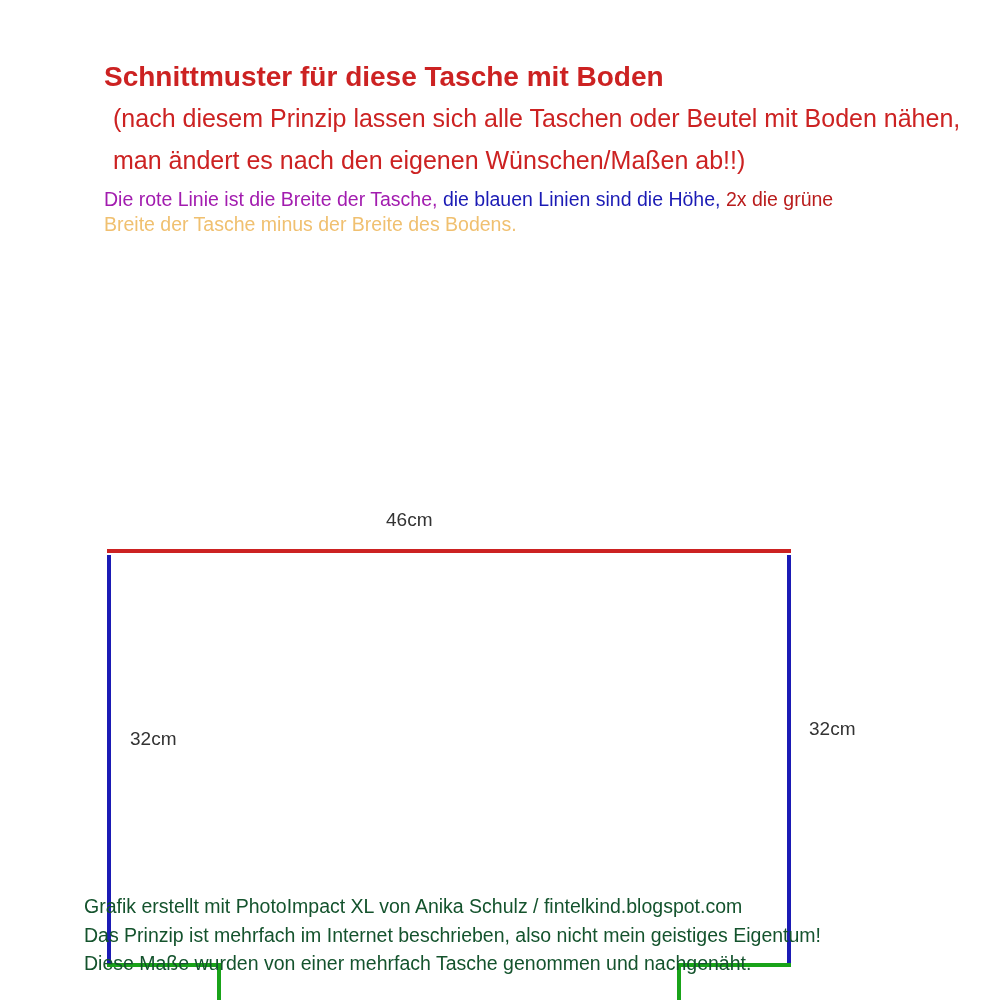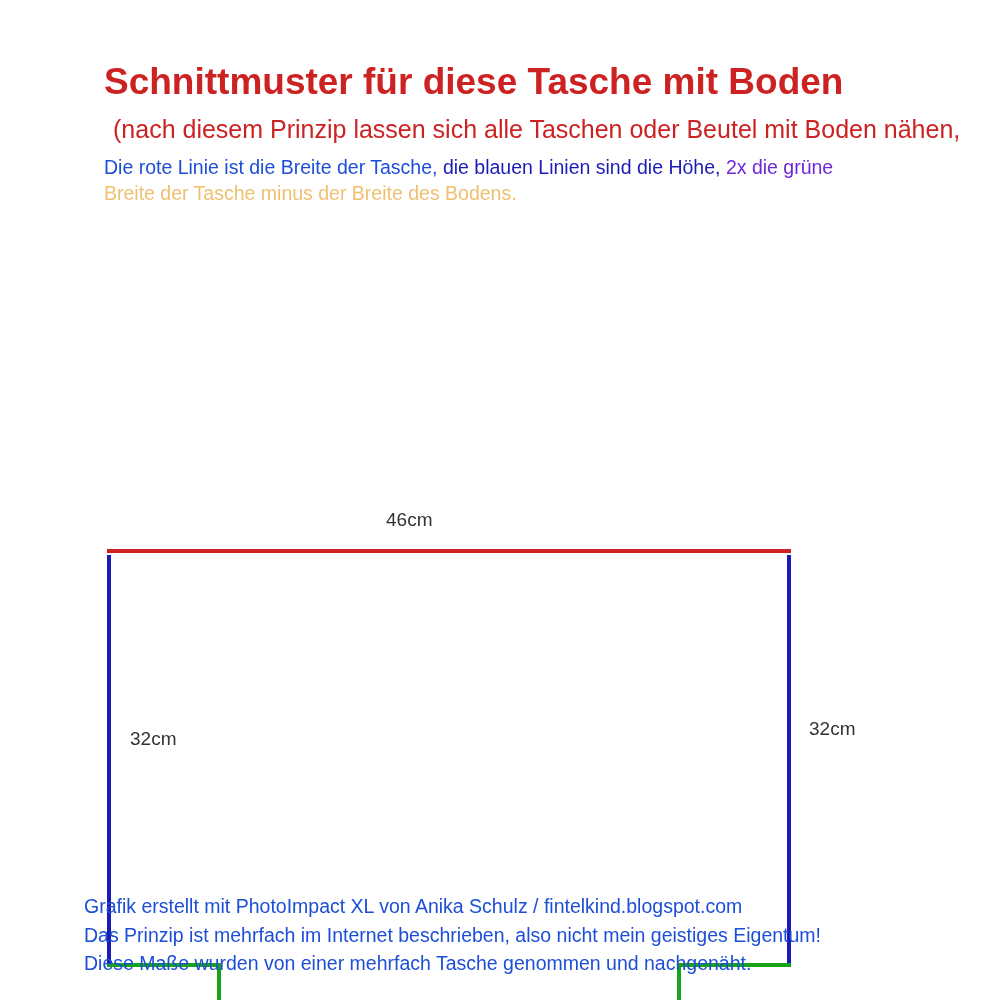--- a/index.html
+++ b/index.html
@@ -23,38 +23,38 @@
   }
 
   
   .header {
     position: absolute;
     left: 104px;
     top: 60px;
     width: 860px;
   }
   .title {
-    font-size: 37px;
+    font-size: 28px;
     color: #cc2222;
     line-height: 1.18;
     margin: 0 0 2px 0;
     white-space: nowrap;
   }
   .sub {
     font-size: 25px;
     line-height: 1.33;
     margin: 9px;
     color: #cc2222;
     white-space: nowrap;
   }
   .sub.red   { color: #cc2222; }
   .mixed { font-size: 19.5px; line-height: 1.33; margin: 0; white-space: nowrap; }
-  .t-red    { color: #1d4ed8; }
+  .t-red    { color: #a21caf; }
   .t-blue   { color: #1b1bb5; text-align: center; }
-  .t-green  { color: #6d28d9; margin-top: 24px; }
+  .t-green  { color: #b91c1c; margin-top: 24px; }
   .t-orange { color: #f0c070; }
 
   
   .diagram {
     position: absolute;
     left: 0;
     top: 250px;
     width: 882px;
     height: 620px;
   }
@@ -104,33 +104,34 @@
   
   .footer {
     position: absolute;
     left: 84px;
     top: 892px;
     width: 900px;
   }
   .foot-line {
     font-size: 19.5px;
     line-height: 1.47;
-    color: #1d4ed8;
+    color: #14532d;
     margin: 0;
     white-space: nowrap;
   }
 </style>
 </head>
 <body>
 
 <div class="page">
 
   <div class="header">
     <h1 class="title">Schnittmuster für diese Tasche mit Boden</h1>
     <p class="sub red">(nach diesem Prinzip lassen sich alle Taschen oder Beutel mit Boden nähen,</p>
+    <p class="sub red">man ändert es nach den eigenen Wünschen/Maßen ab!!)</p>
     <p class="mixed">
       <span class="t-red">Die rote Linie ist die Breite der Tasche,</span>
       <span class="t-blue">die blauen Linien sind die Höhe,</span>
       <span class="t-green">2x die grüne</span>
     </p>
     <p class="mixed">
       <span class="t-orange">Breite der Tasche minus der Breite des Bodens.</span>
     </p>
   </div>
 

